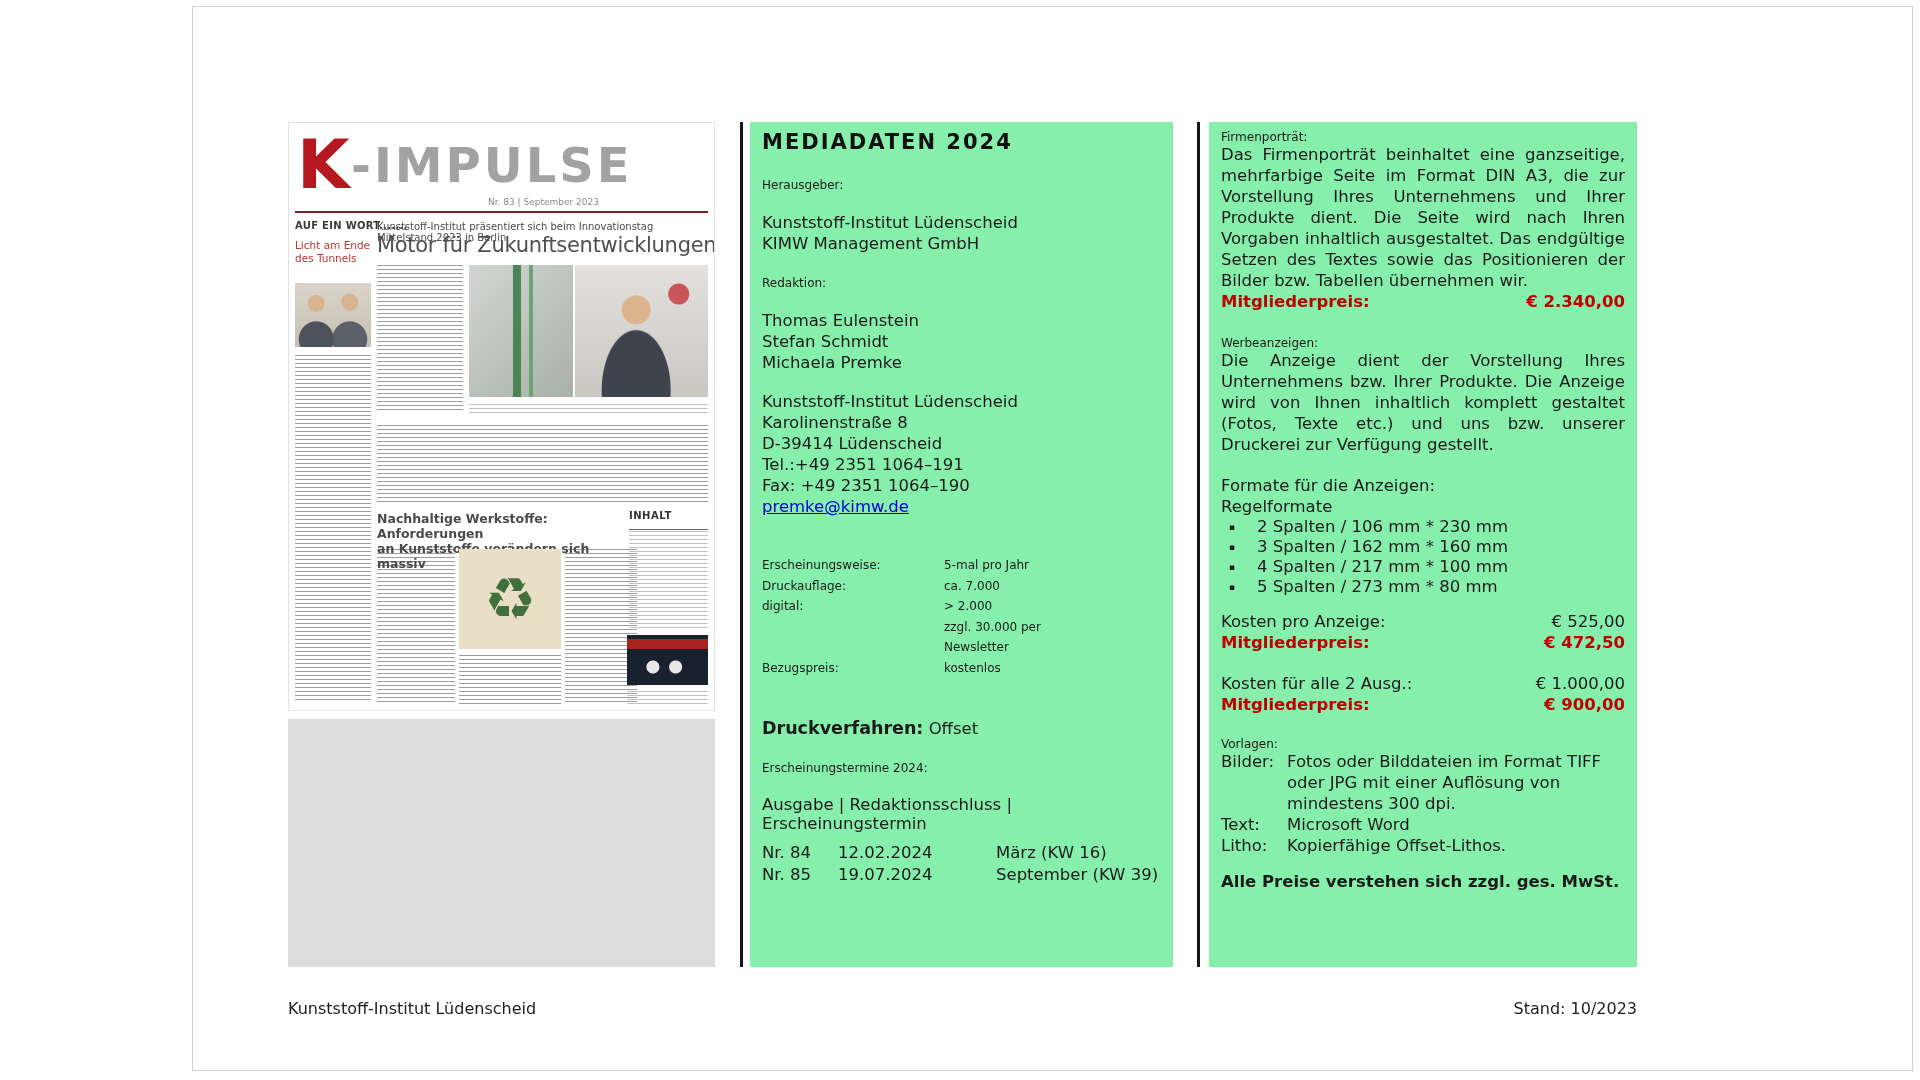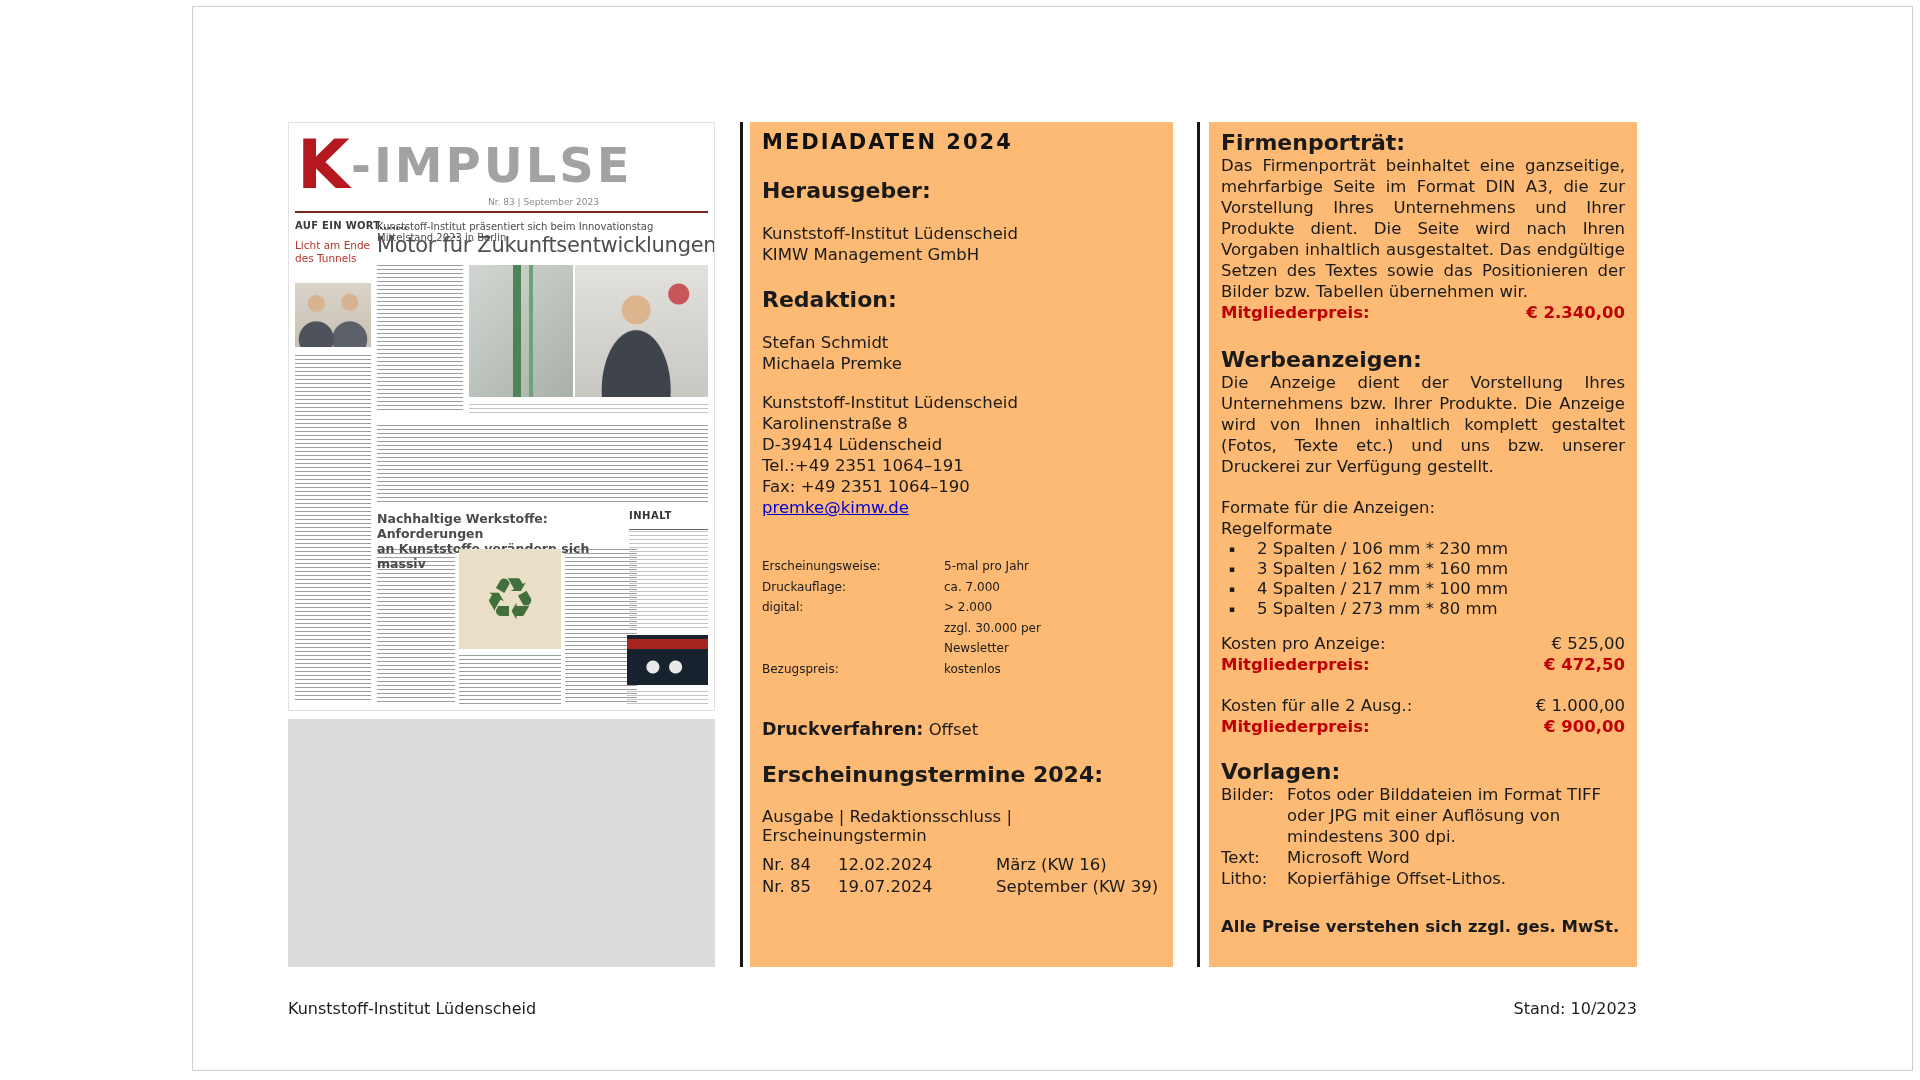--- a/index.html
+++ b/index.html
@@ -47,30 +47,30 @@
         radial-gradient(circle at 32% 64%, #e8e8e8 0 6px, transparent 7px),
         radial-gradient(circle at 60% 64%, #e8e8e8 0 6px, transparent 7px),
         linear-gradient(#18222e,#18222e); }
   .banner .band { position:absolute; left:0; top:4px; width:100%; height:10px; background:#a8241e; }
 
   .gray-block { position:absolute; left:288px; top:719px; width:427px; height:248px; background:#dcdcdc; }
   .vline { position:absolute; top:122px; width:3px; height:845px; background:#161616; }
   .vline1 { left:740px; } .vline2 { left:1197px; }
 
   
-  .panel { position:absolute; top:122px; height:845px; background:#fdba74; padding:6px 12px; }
+  .panel { position:absolute; top:122px; height:845px; background:#86efac; padding:6px 12px; }
   .panel-mid { left:750px; width:423px; }
   .panel-right { left:1209px; width:428px; }
 
   .md-title { font-size:21px; font-weight:bold; letter-spacing:2px; color:#111; margin-top:2px; }
-  .md-h { font-size:22px; font-weight:bold; }
+  .md-h { font-size:12px; font-weight:normal; }
   .md-line { font-size:16.5px; line-height:21px; }
   .just { font-size:16.5px; line-height:21px; text-align:justify; }
   .bold-label { font-weight:bold; font-size:17.5px; }
-  .link { color:#0000d6; text-decoration:underline; font-size:16.5px; line-height:21px; display:inline-block; } .mt10{margin-top:10px;} .mt14{margin-top:14px;} .mt16{margin-top:28px;}
+  .link { color:#0000d6; text-decoration:underline; font-size:16.5px; line-height:21px; display:inline-block; } .mt10{margin-top:10px;} .mt14{margin-top:14px;} .mt16{margin-top:16px;}
   .mt18{margin-top:18px;} .mt20{margin-top:20px;} .mt22{margin-top:22px;} .mt24{margin-top:24px;}
   .mt38{margin-top:38px;} .mt40{margin-top:40px;}
 
   .c-row { display:flex; font-size:12px; line-height:20.5px; }
   .c-label { width:182px; flex:none; }
   .dates-header { font-size:16.5px; }
   .dt-row { display:flex; font-size:16.5px; line-height:20px; margin-top:2px; }
   .dt-issue { width:76px; flex:none; }
   .dt-deadline { width:158px; flex:none; }
 
@@ -135,20 +135,21 @@
     <div class="md-title">MEDIADATEN 2024</div>
 
     <div class="md-h mt24">Herausgeber:</div>
     <div class="mt20">
       <div class="md-line">Kunststoff-Institut Lüdenscheid</div>
       <div class="md-line">KIMW Management GmbH</div>
     </div>
 
     <div class="md-h mt22">Redaktion:</div>
     <div class="mt20">
+      <div class="md-line">Thomas Eulenstein</div>
       <div class="md-line">Stefan Schmidt</div>
       <div class="md-line">Michaela Premke</div>
     </div>
     <div class="mt18">
       <div class="md-line">Kunststoff-Institut Lüdenscheid</div>
       <div class="md-line">Karolinenstraße 8</div>
       <div class="md-line">D-39414 Lüdenscheid</div>
       <div class="md-line">Tel.:+49 2351 1064–191</div>
       <div class="md-line">Fax: +49 2351 1064–190</div>
       <a class="link" href="#">premke@kimw.de</a>

